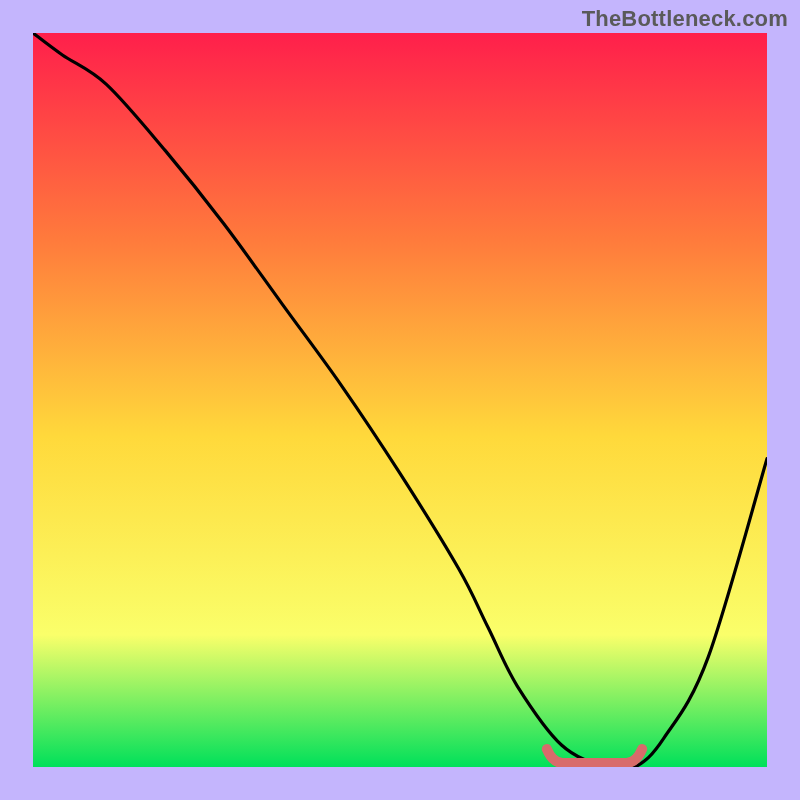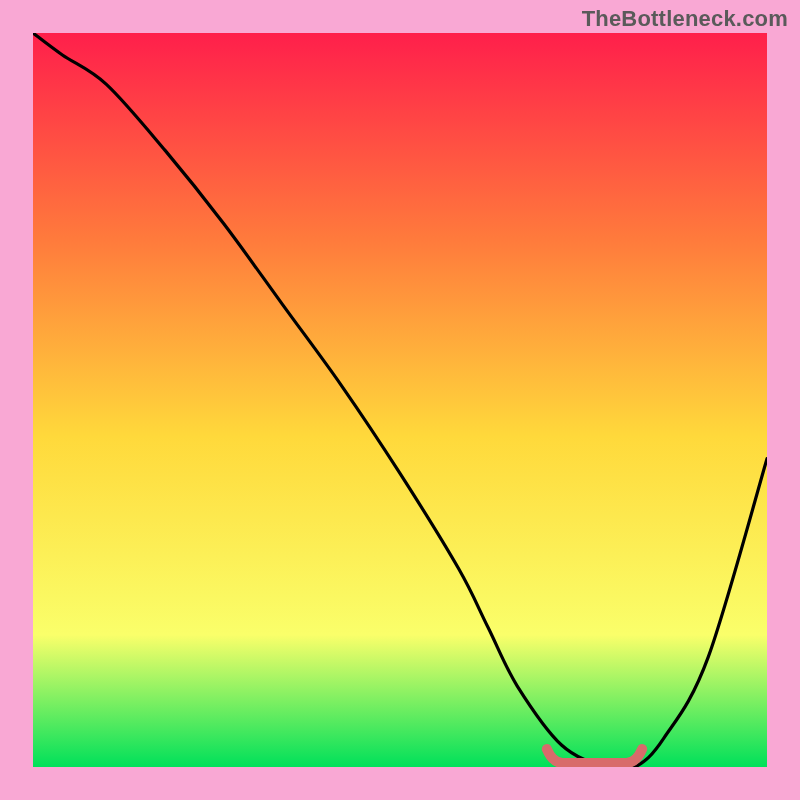--- a/index.html
+++ b/index.html
@@ -8,21 +8,21 @@
     width: 800px;
     height: 800px;
     background: #000;
     font-family: Arial, Helvetica, sans-serif;
     overflow: hidden;
   }
   .frame {
     position: relative;
     width: 800px;
     height: 800px;
-    background: #f9a8d4;
+    background: #c4b5fd;
   }
   .watermark {
     position: absolute;
     top: 6px;
     right: 12px;
     color: #5a5a5a;
     font-size: 22px;
     font-weight: 600;
     letter-spacing: 0.2px;
     user-select: none;

